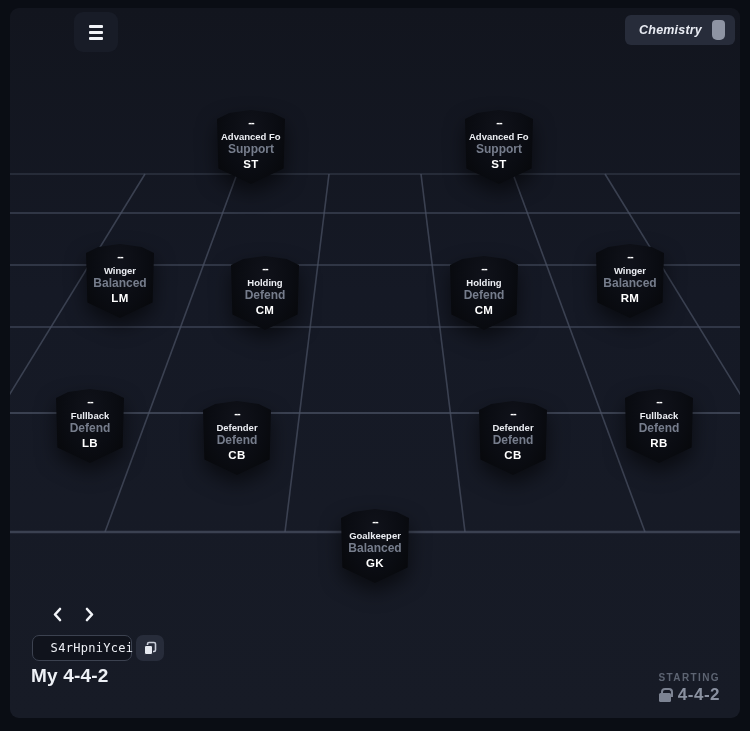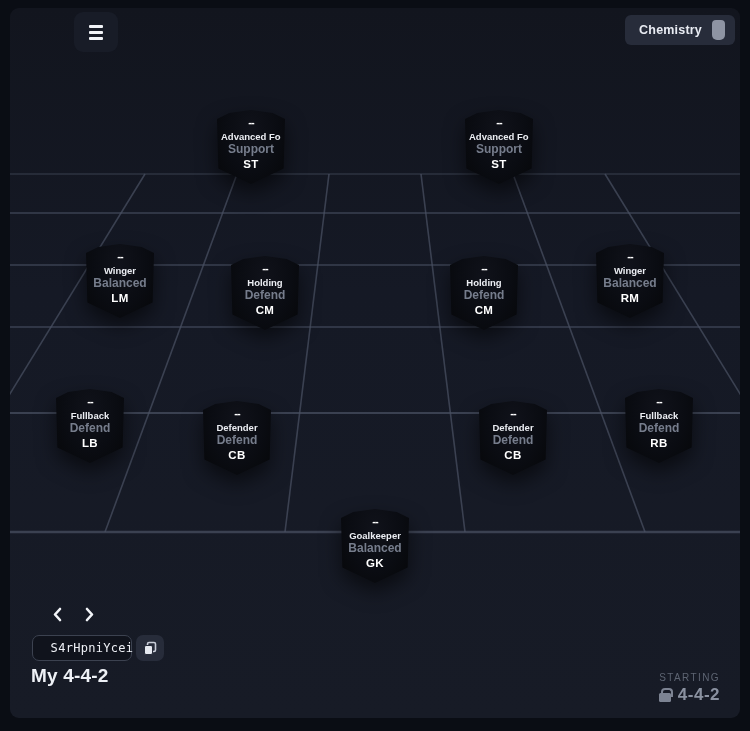--- a/index.html
+++ b/index.html
@@ -25,21 +25,21 @@
     position:absolute; left:64px; top:4px; width:44px; height:40px;
     background:#181c27; border-radius:9px; border:none; cursor:pointer;
     display:flex; flex-direction:column; align-items:center; justify-content:center; gap:3px;
   }
   .menu-btn .bar { width:14px; height:3px; background:#f2f4f8; border-radius:1px; }
 
   .chem-btn {
     position:absolute; right:5px; top:7px; height:30px;
     background:#272c3a; border:none; border-radius:6px; cursor:pointer;
     display:flex; align-items:center; gap:10px; padding:0 10px 0 14px;
-    color:#e9ecf3; font-size:12.5px; font-weight:600; letter-spacing:.2px;
+    color:#e9ecf3; font-size:12.5px; font-weight:600; letter-spacing:.2px;font-style:italic;
   }
   .chem-card-icon { width:13px; height:20px; background:#8e94a3; border-radius:4px 4px 5px 5px; }
 
   
   .pcard-wrap { position:absolute; width:68px; height:74px; cursor:pointer;
     filter:drop-shadow(0 9px 10px rgba(0,0,0,.55)); }
   .pcard {
     width:100%; height:100%;
     clip-path:polygon(50% 0%, 82% 4%, 100% 12%, 98% 79%, 50% 100%, 2% 79%, 0% 12%, 18% 4%);
     background:radial-gradient(ellipse at 50% 28%, #10121a 0%, #0a0c12 55%, #060709 100%);
@@ -61,21 +61,21 @@
     display:flex; align-items:center; justify-content:center; letter-spacing:.3px; cursor:text;padding-left:20px;
   }
   .copy-btn { position:absolute; left:126px; top:627px; width:28px; height:26px;
     background:#272c3a; border:none; border-radius:7px; cursor:pointer;
     display:flex; align-items:center; justify-content:center; }
   .squad-title { position:absolute; left:21px; top:657px; color:#eef1f6; font-size:19px;
     font-weight:800; letter-spacing:.2px; }
   .squad-sub { position:absolute; left:21px; top:681px; color:#99a0b0; font-size:13.5px; }
 
   .starting { position:absolute; right:20px; top:664px; text-align:right; }
-  .starting .lbl { color:#5d6472; font-size:10px; font-weight:400; letter-spacing:1.4px; }
+  .starting .lbl { color:#5d6472; font-size:10px; font-weight:700; letter-spacing:1.4px; }
   .starting .row { display:flex; align-items:center; justify-content:flex-end; gap:7px; margin-top:2px; }
   .starting .val { color:#8a91a0; font-size:17px; font-weight:600; letter-spacing:.5px;text-align:center; }
   .lock-icon { position:relative; width:12px; height:9px; background:#7c8392; border-radius:1.5px; margin-top:5px; }
   .lock-icon::before { content:""; position:absolute; left:2px; top:-5px; width:8px; height:7px;
     border:2px solid #7c8392; border-bottom:none; border-radius:4px 4px 0 0; }
 </style>
 </head>
 <body>
 
 <div class="stage">

